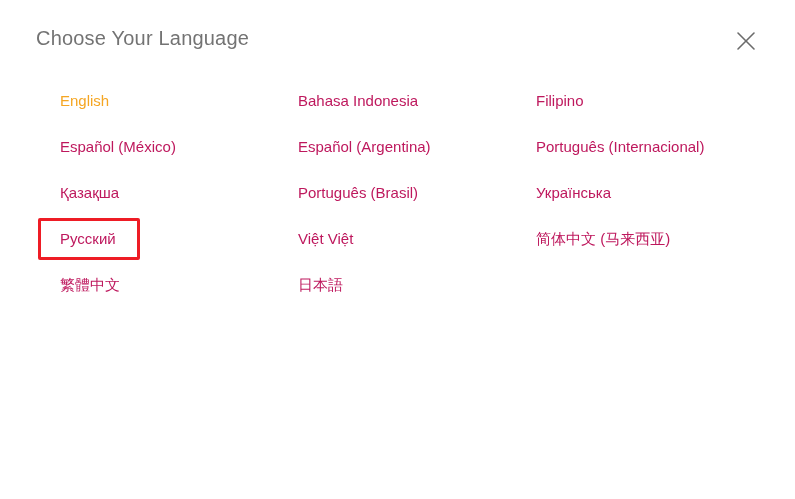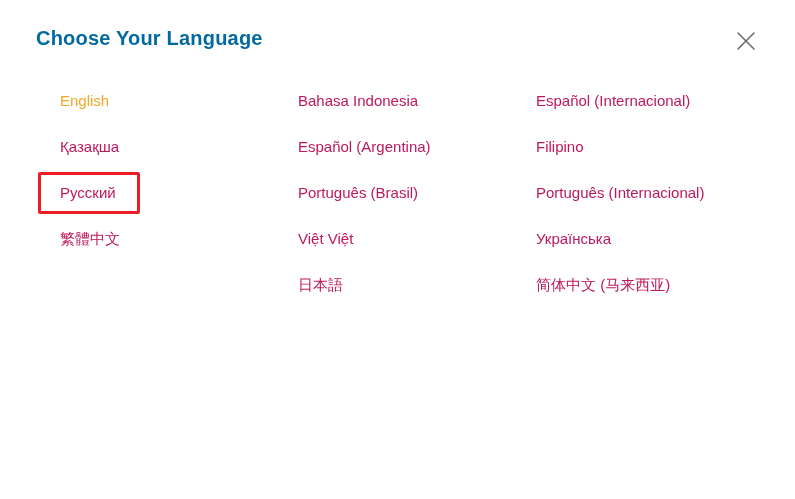--- a/index.html
+++ b/index.html
@@ -23,23 +23,23 @@
   }
   .dialog-header {
     position: relative;
     height: 72px;
   }
   .dialog-title {
     position: absolute;
     left: 36px;
     top: 27px;
     font-size: 20px;
-    font-weight: bold;
+    font-weight: normal;
     letter-spacing: 0.2px;
-    color: #0369a1;
+    color: #737373;
   }
   .close-button {
     position: absolute;
     right: 36px;
     top: 28px;
     width: 26px;
     height: 26px;
     display: flex;
     align-items: center;
     justify-content: center;
@@ -105,20 +105,23 @@
     </div>
   </div>
 
   <div class="lang-grid">
 
     <div class="lang-col">
       <div class="lang-item selected">
         <span class="label">English</span>
       </div>
       <div class="lang-item">
+        <span class="label">Español (México)</span>
+      </div>
+      <div class="lang-item">
         <span class="label">Қазақша</span>
       </div>
       <div class="lang-item highlighted">
         <span class="label">Русский</span>
       </div>
       <div class="lang-item">
         <span class="label">繁體中文</span>
       </div>
     </div>
 
@@ -135,23 +138,20 @@
       <div class="lang-item">
         <span class="label">Việt Việt</span>
       </div>
       <div class="lang-item">
         <span class="label">日本語</span>
       </div>
     </div>
 
     <div class="lang-col">
       <div class="lang-item">
-        <span class="label">Español (Internacional)</span>
-      </div>
-      <div class="lang-item">
         <span class="label">Filipino</span>
       </div>
       <div class="lang-item">
         <span class="label">Português (Internacional)</span>
       </div>
       <div class="lang-item">
         <span class="label">Українська</span>
       </div>
       <div class="lang-item">
         <span class="label">简体中文 (马来西亚)</span>

